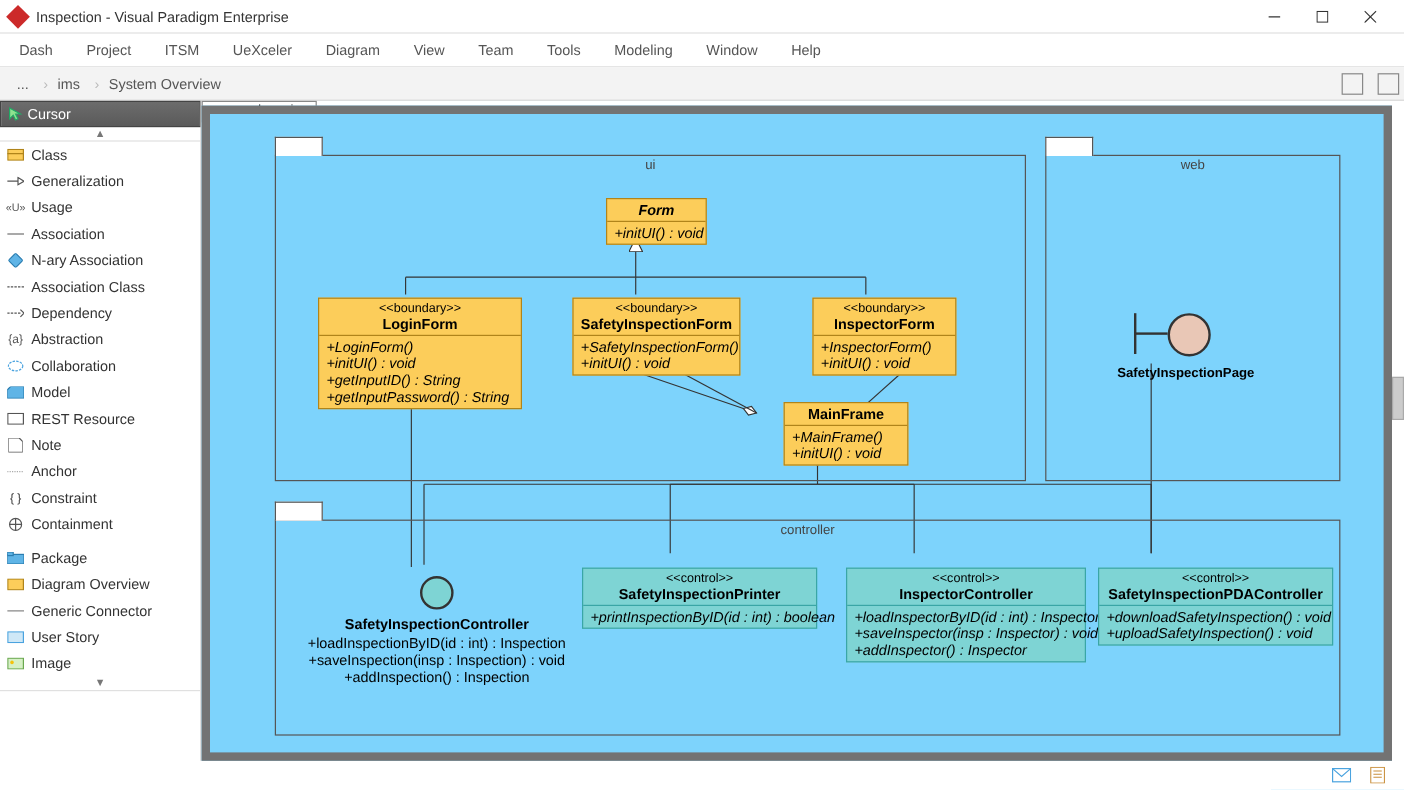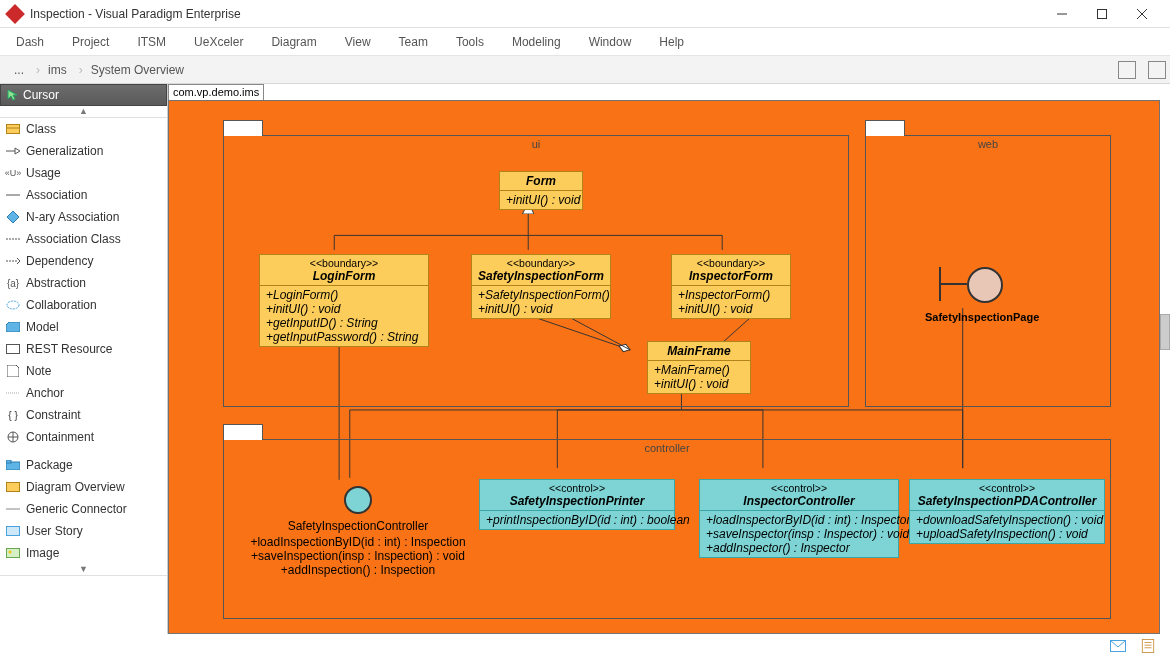--- a/index.html
+++ b/index.html
@@ -28,46 +28,46 @@
 .palette { width: 168px; border-right: 1px solid #ccc; display: flex; flex-direction: column; }
 .palette .cursor-row { background: linear-gradient(#6c6c6c,#5a5a5a); color: #fff; padding: 3px 6px; display: flex; align-items: center; gap: 4px; border: 1px solid #444; }
 .palette .cursor-row svg { width: 12px; height: 12px; }
 .palette .collapse { height: 12px; text-align: center; color: #777; border-bottom: 1px solid #e0e0e0; font-size: 9px; line-height: 10px; }
 .palette .item { padding: 4px 6px; display: flex; align-items: center; gap: 6px; color: #333; white-space: nowrap; }
 .palette .item .ic { width: 14px; height: 12px; display: flex; align-items: center; justify-content: center; }
 .palette .sep { height: 6px; }
 
 .canvaswrap { flex: 1; position: relative; }
 .pathbox { position: absolute; top: 0; left: 0; height: 18px; border: 1px solid #888; background: #fff; padding: 1px 4px; font-size: 11px; }
-.canvas { position: absolute; top: 0; left: 0; right: 10px; bottom: 0; background: #f97316; border: 1px solid #737373; margin-top: 16px; overflow: hidden; }
+.canvas { position: absolute; top: 0; left: 0; right: 10px; bottom: 0; background: #7dd3fc; border: 7px solid #737373; margin-top: 4px; overflow: hidden; }
 .canvas-inner { position: absolute; top: 18px; left: 0; right: 0; bottom: 0; }
 
 
 .pkg { position: absolute; border: 1px solid #555; }
 .pkg .tab { position: absolute; top: -16px; left: -1px; height: 16px; width: 40px; border: 1px solid #555; border-bottom: none; background: #fff; }
 .pkg .pkglabel { text-align: center; color: #444; margin-top: 2px; font-size: 11px; }
 
 
 .cls { position: absolute; border: 1px solid #b0841a; background: #fccd5a; font-size: 11px; }
 .cls.cyan { background: #7ed4d4; border-color: #3aa6a6; }
 .cls .hdr { text-align: center; border-bottom: 1px solid #b0841a; padding: 2px 6px; }
 .cls.cyan .hdr { border-bottom-color: #3aa6a6; }
 .cls .stereo { font-size: 10.5px; }
-.cls .name { font-weight: bold; font-style: italic; }
+.cls .name { font-weight: bold; }
 .cls .name.italic { font-style: italic; }
 .cls .ops { padding: 2px 6px; }
 .cls .ops div { white-space: nowrap; font-style: italic; }
 .cls .ops .italic { font-style: italic; }
 
 
 svg.conn { position: absolute; top: 0; left: 0; width: 100%; height: 100%; pointer-events: none; }
 
 
 .plaincls { position: absolute; text-align: center; font-size: 11px; }
-.plaincls .name { font-weight: normal; margin: 4px 0 2px; }
+.plaincls .name { font-weight: bold; margin: 4px 0 2px; }
 .plaincls .ops { text-align: center; }
 
 
 .boundary-sym { position: absolute; }
 .boundary-sym .bar { position: absolute; left: 0; top: 8px; width: 2px; height: 34px; background: #333; }
 .boundary-sym .stick { position: absolute; left: 0; top: 24px; width: 28px; height: 2px; background: #333; }
 .boundary-sym .ball { position: absolute; left: 28px; top: 8px; width: 36px; height: 36px; border: 2px solid #333; border-radius: 50%; background: #e9c7b6; }
 
 
 .statusbar { height: 24px; display: flex; align-items: center; justify-content: flex-end; padding: 0 14px; gap: 14px; }

